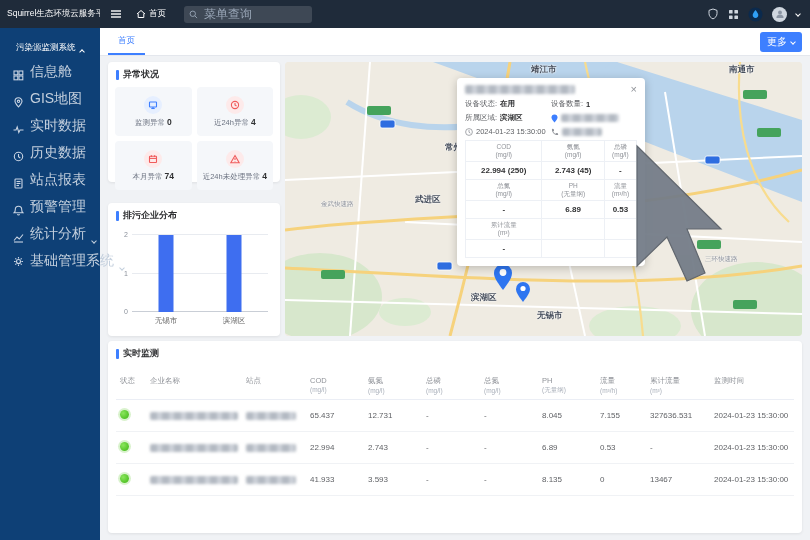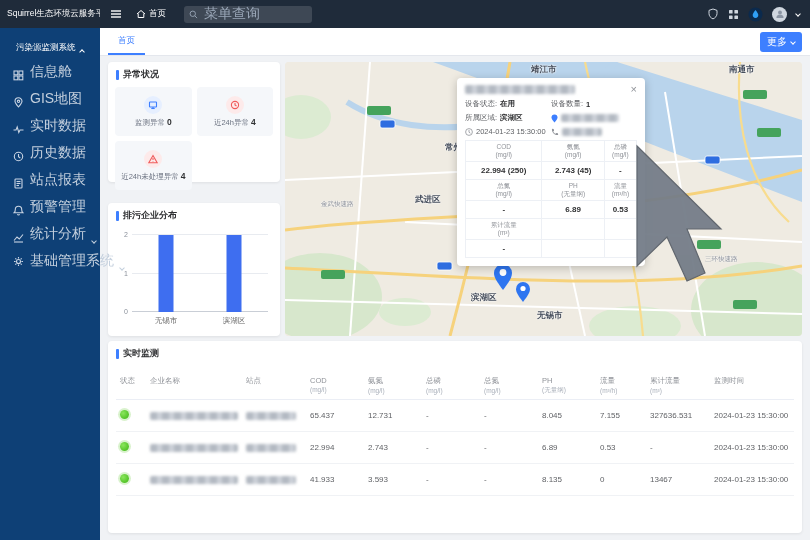--- a/index.html
+++ b/index.html
@@ -8,22 +8,22 @@
     font-family:"Liberation Sans",sans-serif;font-size:9px;color:#303133;}
 
   
   .topbar{position:absolute;left:0;top:0;width:810px;height:28px;background:#1f2b3a;
     display:flex;align-items:center;color:#fff;z-index:20;}
   .logo{width:100px;padding-left:7px;font-size:8.5px;white-space:nowrap;overflow:hidden;}
   .hamburger{margin-left:10px;cursor:pointer;display:flex;}
   .crumb{margin-left:14px;display:flex;align-items:center;gap:3px;font-size:8.5px;cursor:pointer;}
   .search{margin-left:18px;width:128px;height:17px;background:rgba(255,255,255,.14);border-radius:3px;
     display:flex;align-items:center;padding:0 5px;gap:4px;}
-  .search input{flex:1;background:transparent;border:none;outline:none;color:#dfe6ee;font-size:14px;
-    font-family:Liberation Mono, monospace;width:80px;}
+  .search input{flex:1;background:transparent;border:none;outline:none;color:#dfe6ee;font-size:12px;
+    font-family:Liberation Serif, serif;width:80px;}
   .search input::placeholder{color:#9aa7b8;}
   .top-right{margin-left:auto;display:flex;align-items:center;gap:9px;padding-right:10px;}
   .tb-ic{display:flex;cursor:pointer;}
   .avatar{width:15px;height:15px;border-radius:50%;background:#cfd6df;display:flex;align-items:center;justify-content:center;cursor:pointer;}
 
   
   .sidebar{position:absolute;left:0;top:28px;bottom:0;width:100px;background:#0e4076;z-index:10;}
   .side-section{height:26px;display:flex;align-items:flex-end;padding:0 16px;color:#fff;font-size:8.5px;
     cursor:pointer;white-space:nowrap;}
   .side-section .chev{margin-left:auto;}
@@ -279,20 +279,31 @@
           <span class="t-txt"><span>监测异常</span><b class="t-val">0</b></span>
         </div>
         <div class="tile">
           <span class="t-ic red">
             <svg width="10" height="10" viewBox="0 0 10 10" fill="none" stroke="currentColor" stroke-width="1.1">
               <circle cx="5" cy="5" r="3.6"></circle>
               <path d="M5 3v2l1.5 1"></path>
             </svg>
           </span>
           <span class="t-txt"><span>近24h异常</span><b class="t-val">4</b></span>
+        </div>
+        <div class="tile">
+          <span class="t-ic red">
+            <svg width="10" height="10" viewBox="0 0 10 10" fill="none" stroke="currentColor" stroke-width="1.1">
+              <rect x="1.5" y="2.3" width="7" height="6.2" rx="0.6"></rect>
+              <line x1="1.5" y1="4.4" x2="8.5" y2="4.4"></line>
+              <line x1="3.4" y1="1.3" x2="3.4" y2="3"></line>
+              <line x1="6.6" y1="1.3" x2="6.6" y2="3"></line>
+            </svg>
+          </span>
+          <span class="t-txt"><span>本月异常</span><b class="t-val">74</b></span>
         </div>
         <div class="tile">
           <span class="t-ic red">
             <svg width="10" height="10" viewBox="0 0 10 10" fill="none" stroke="currentColor" stroke-width="1.1">
               <path d="M5 1.5L9.2 8.7H0.8z"></path>
               <line x1="5" y1="4" x2="5" y2="6"></line>
               <line x1="5" y1="7.2" x2="5" y2="7.8"></line>
             </svg>
           </span>
           <span class="t-txt"><span>近24h未处理异常</span><b class="t-val">4</b></span>

